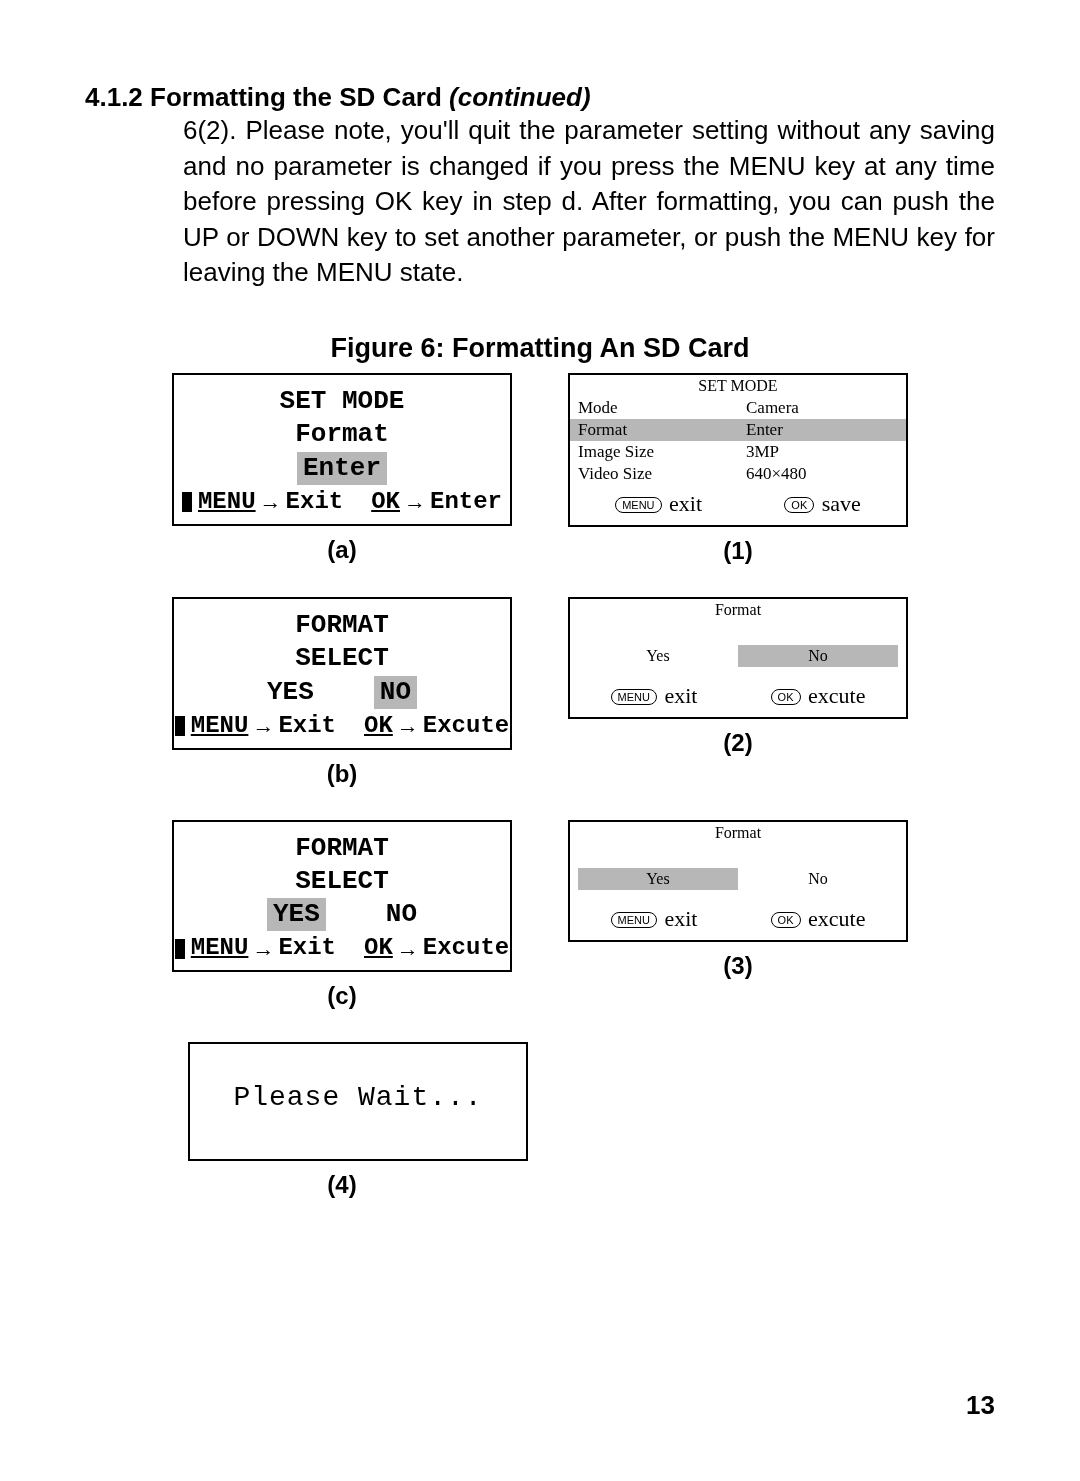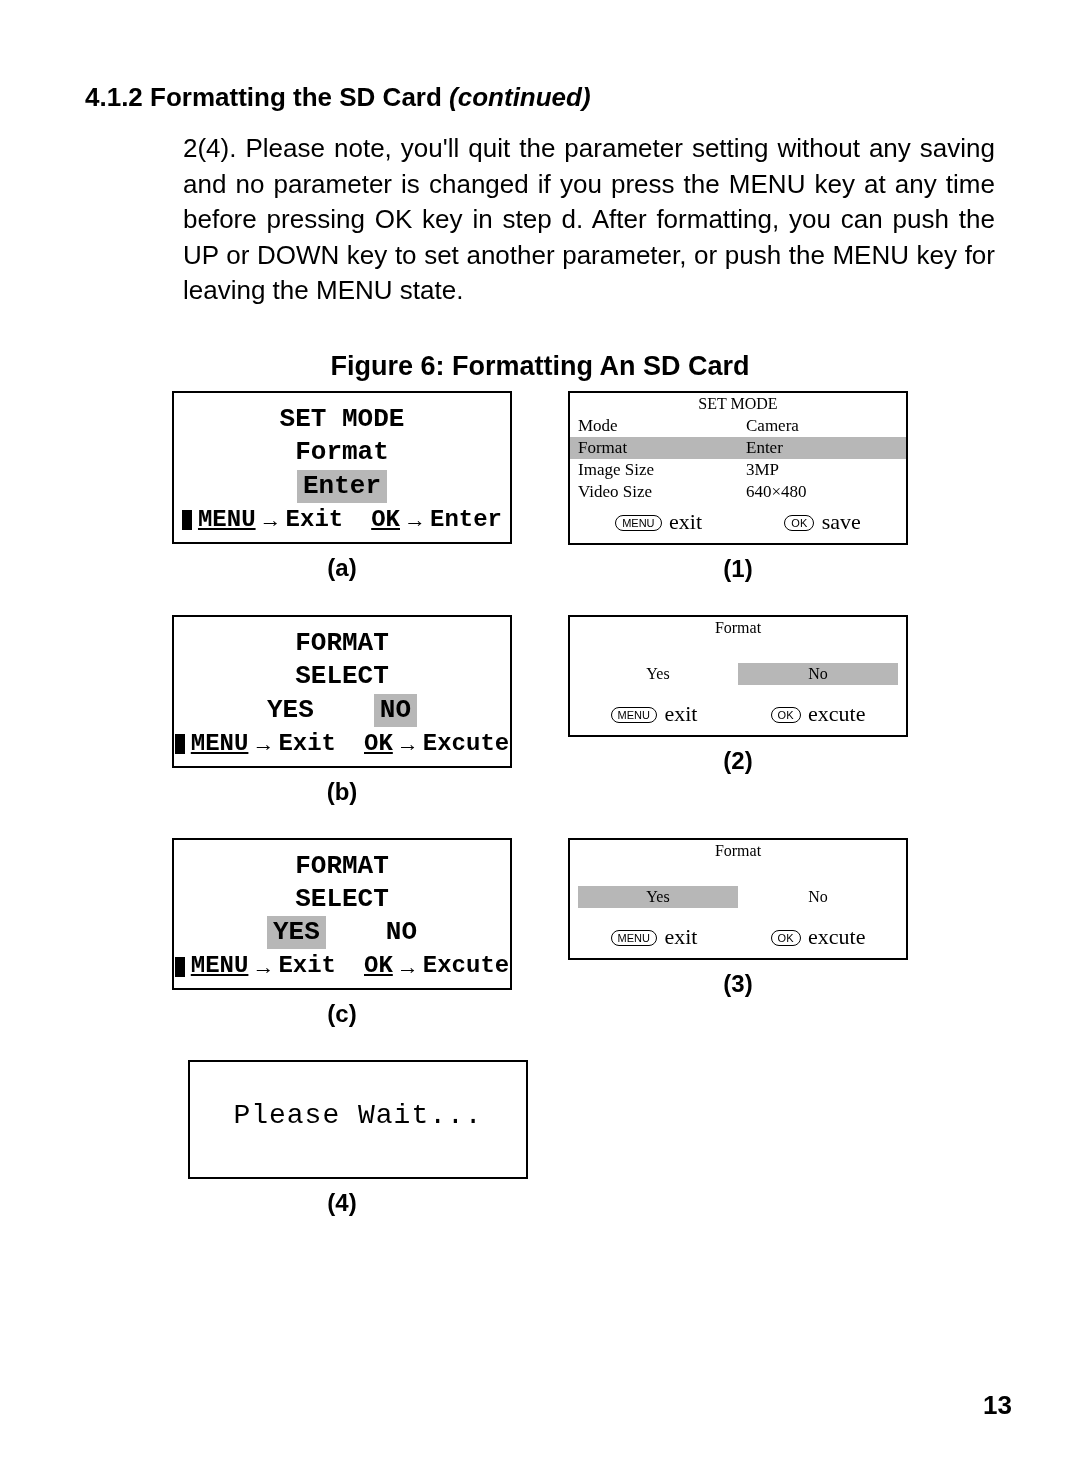--- a/index.html
+++ b/index.html
@@ -12,21 +12,20 @@
   .page {
     width: 1080px;
     min-height: 1481px;
     box-sizing: border-box;
     padding: 82px 85px 40px 85px;
     position: relative;
   }
   .section-title {
     font-weight: 700;
     font-size: 26px;
-    margin-bottom: 18px;
   }
   .section-title .cont {
     font-style: italic;
     font-weight: 700;
   }
   .body-para {
     font-size: 26px;
     line-height: 1.37;
     margin: 0 0 42px 98px;
     text-align: justify;
@@ -152,38 +151,38 @@
     font-family: "Courier New", monospace;
     font-size: 28px;
     text-align: center;
     padding: 38px 0 46px 0;
     letter-spacing: 1px;
     margin-left: 32px;
   }
 
   .page-num {
     position: absolute;
-    right: 68px;
+    right: 85px;
     bottom: 60px;
     font-weight: 700;
     font-size: 26px;
   }
 </style>
 </head>
 <body>
 
 <div class="page">
 
   <div class="section-title">
     <span>4.1.2</span>
     <span>Formatting the SD Card</span>
     <span class="cont">(continued)</span>
   </div>
 
-  <p class="body-para">2(4). Please note, you'll quit the parameter setting without any saving and no parameter is changed if you press the MENU key at any time before pressing OK key in step d. After formatting, you can push the UP or DOWN key to set another parameter, or push the MENU key for leaving the MENU state.</p>
+  <p class="body-para">6(2). Please note, you'll quit the parameter setting without any saving and no parameter is changed if you press the MENU key at any time before pressing OK key in step d. After formatting, you can push the UP or DOWN key to set another parameter, or push the MENU key for leaving the MENU state.</p>
 
   <div class="fig-title">Figure 6: Formatting An SD Card</div>
 
   <div class="fig-grid">
 
     <div class="cell">
       <div class="panel lcd">
         <div class="line">SET MODE</div>
         <div class="line">Format</div>
         <div class="line">

